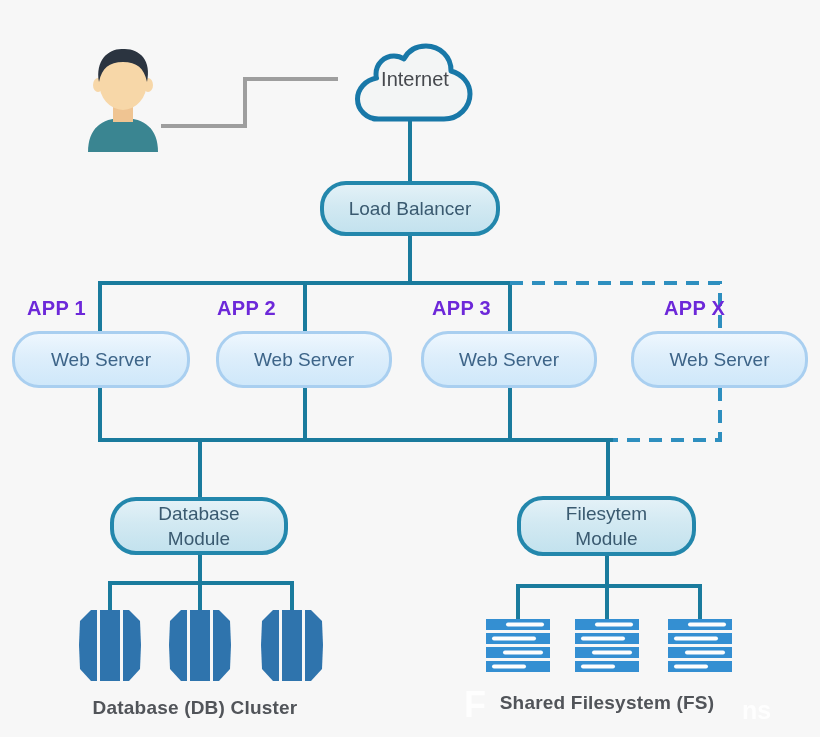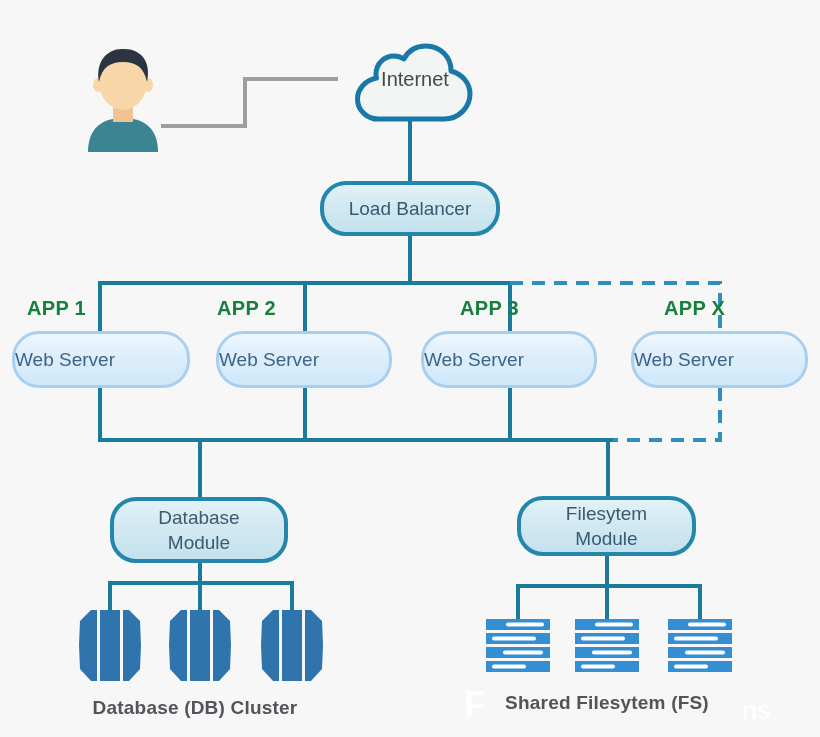--- a/index.html
+++ b/index.html
@@ -19,24 +19,24 @@
     border:4px solid #2387ac;border-radius:26px;
     background:linear-gradient(180deg,#e3f1f7 0%,#d2e9f2 45%,#c3e2ee 100%);
     color:#3a5a70;font-size:19px;
     display:flex;align-items:center;justify-content:center;text-align:center;
     line-height:25px;
   }
   .pill{
     border:3px solid #a9cff0;border-radius:27px;
     background:linear-gradient(180deg,#eef7fe 0%,#ddeefb 45%,#cfe8fa 100%);
     color:#3d6488;font-size:19px;
-    display:flex;align-items:center;
+    display:flex;align-items:center;justify-content:center;
   }
   .app-label{
-    color:#15803d;font-weight:bold;font-size:20px;letter-spacing:.3px;
+    color:#6d28d9;font-weight:bold;font-size:20px;letter-spacing:.3px;
   }
   .cloud-label{
     display:flex;align-items:center;justify-content:center;
     color:#46494e;font-size:20px;
   }
   .caption{
     color:#515459;font-weight:bold;font-size:19px;text-align:center;
     letter-spacing:.2px;
   }
   .watermark{
@@ -93,37 +93,37 @@
     <path d="M42,86 h70 c15,0 26-12 26-25 c0-11-8-20-19-23 c0.5-14-11-25-25-25 c-10,0-18,5-22,13 c-3-2-7-3-10-3 c-10,0-18,8-18,18 c0,1 0,3 0.5,4 c-11,2-19,11-19,21 c0,11 9,20 21,20 Z" fill="#f3f5f5" stroke="#1878a8" stroke-width="5" stroke-linejoin="round"></path>
   </svg>
   <div class="abs cloud-label" style="left:345px;top:40px;width:140px;height:78px;">Internet</div>
 
   <div class="abs module" style="left:320px;top:181px;width:180px;height:55px;">
     <span>Load Balancer</span>
   </div>
 
   <div class="abs app-label" style="left:27px;top:297px;">APP 1</div>
   <div class="abs app-label" style="left:217px;top:297px;">APP 2</div>
-  <div class="abs app-label" style="left:460px;top:297px;">APP 3</div>
+  <div class="abs app-label" style="left:432px;top:297px;">APP 3</div>
   <div class="abs app-label" style="left:644px;top:297px;margin-left:20px;">APP X</div>
 
   <div class="abs pill" style="left:12px;top:331px;width:178px;height:57px;">
     <span>Web Server</span>
   </div>
   <div class="abs pill" style="left:216px;top:331px;width:176px;height:57px;">
     <span>Web Server</span>
   </div>
   <div class="abs pill" style="left:421px;top:331px;width:176px;height:57px;">
     <span>Web Server</span>
   </div>
   <div class="abs pill" style="left:631px;top:331px;width:177px;height:57px;">
     <span>Web Server</span>
   </div>
 
-  <div class="abs module" style="left:110px;top:497px;width:178px;height:66px;">
+  <div class="abs module" style="left:110px;top:497px;width:178px;height:58px;">
     <div>
       <div>Database</div>
       <div>Module</div>
     </div>
   </div>
 
   <div class="abs module" style="left:517px;top:496px;width:179px;height:60px;">
     <div>
       <div>Filesytem</div>
       <div>Module</div>
@@ -174,15 +174,15 @@
     <rect x="20" y="3.5" width="38" height="4" rx="2" fill="#fdfefe"></rect>
     <rect x="6" y="17.5" width="44" height="4" rx="2" fill="#fdfefe"></rect>
     <rect x="17" y="31.5" width="40" height="4" rx="2" fill="#fdfefe"></rect>
     <rect x="6" y="45.5" width="34" height="4" rx="2" fill="#fdfefe"></rect>
   </svg>
 
   <div class="abs watermark" style="left:464px;top:684px;font-size:36px;">F</div>
   <div class="abs watermark" style="left:742px;top:696px;font-size:25px;">ns</div>
 
   <div class="abs caption" style="left:55px;top:697px;width:280px;">Database (DB) Cluster</div>
-  <div class="abs caption" style="left:467px;top:692px;width:280px;">Shared Filesytem (FS)</div>
+  <div class="abs caption" style="left:467px;top:692px;width:280px;">Shared Filesystem (FS)</div>
 
 </div>
 
 </body></html>

